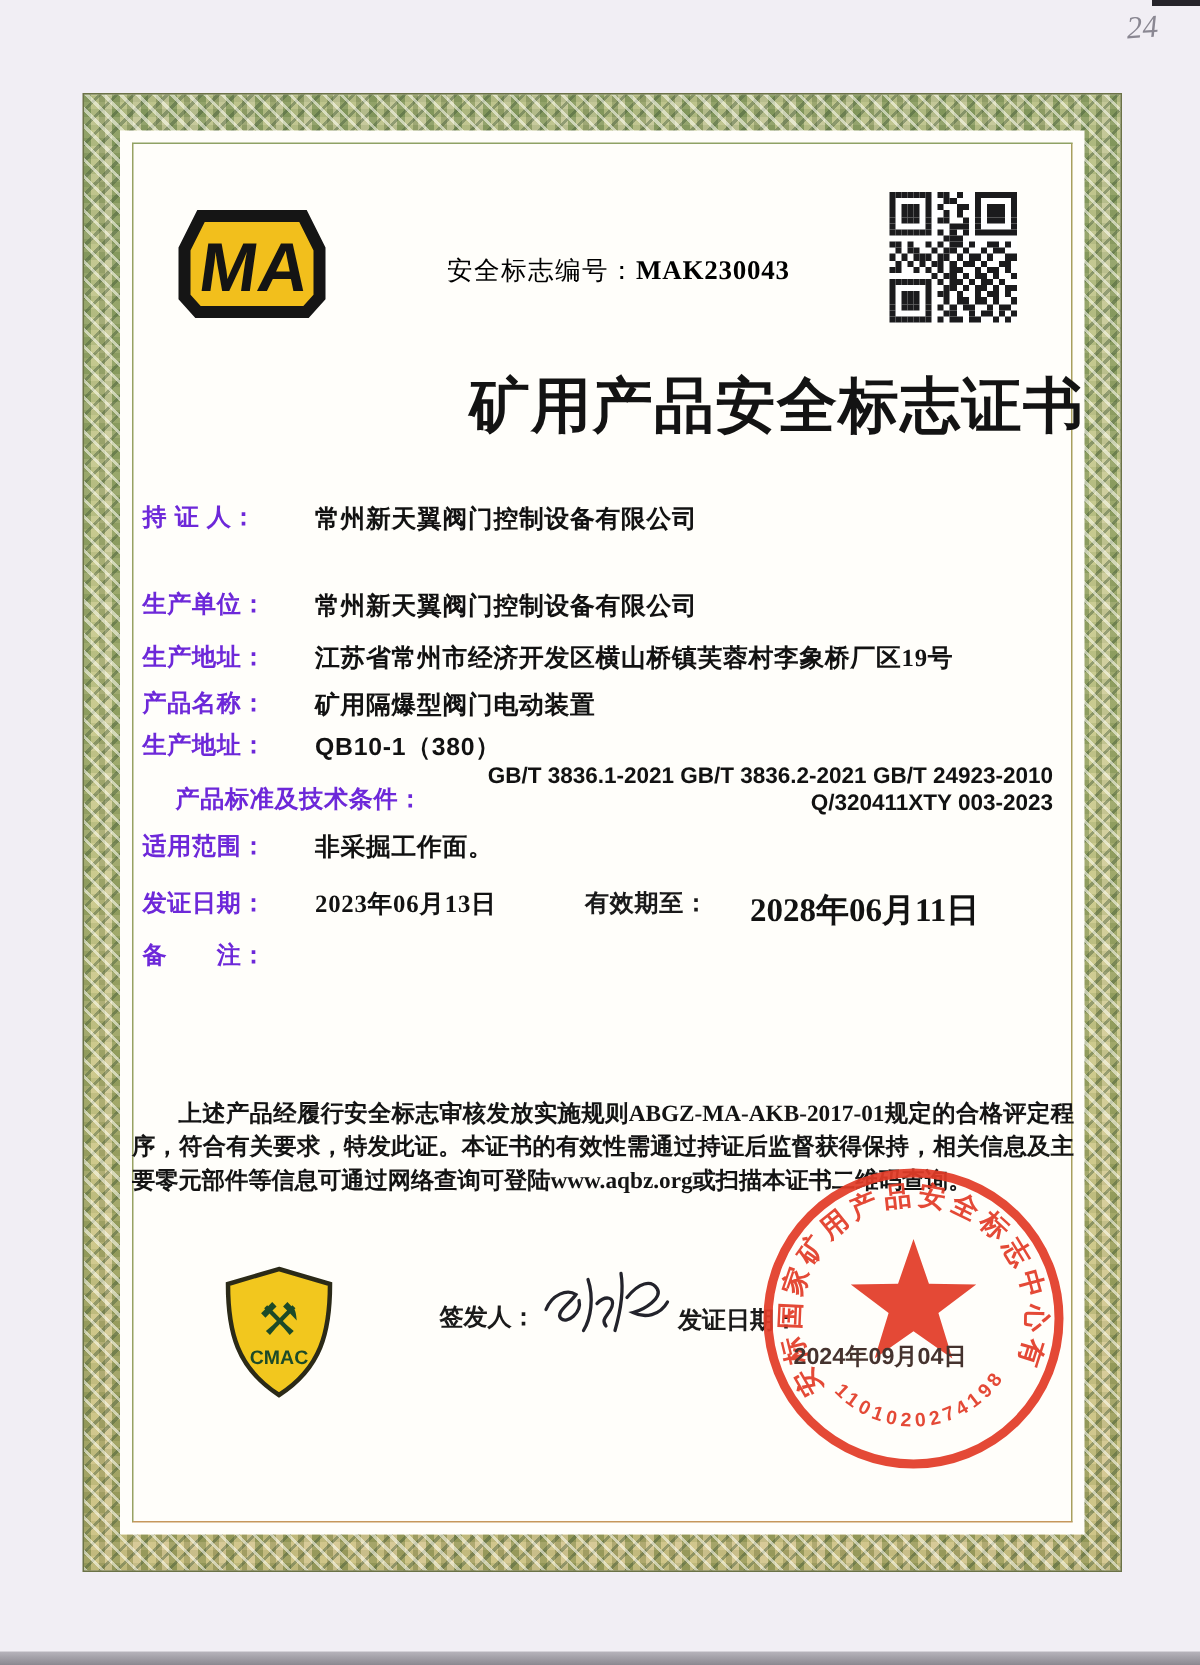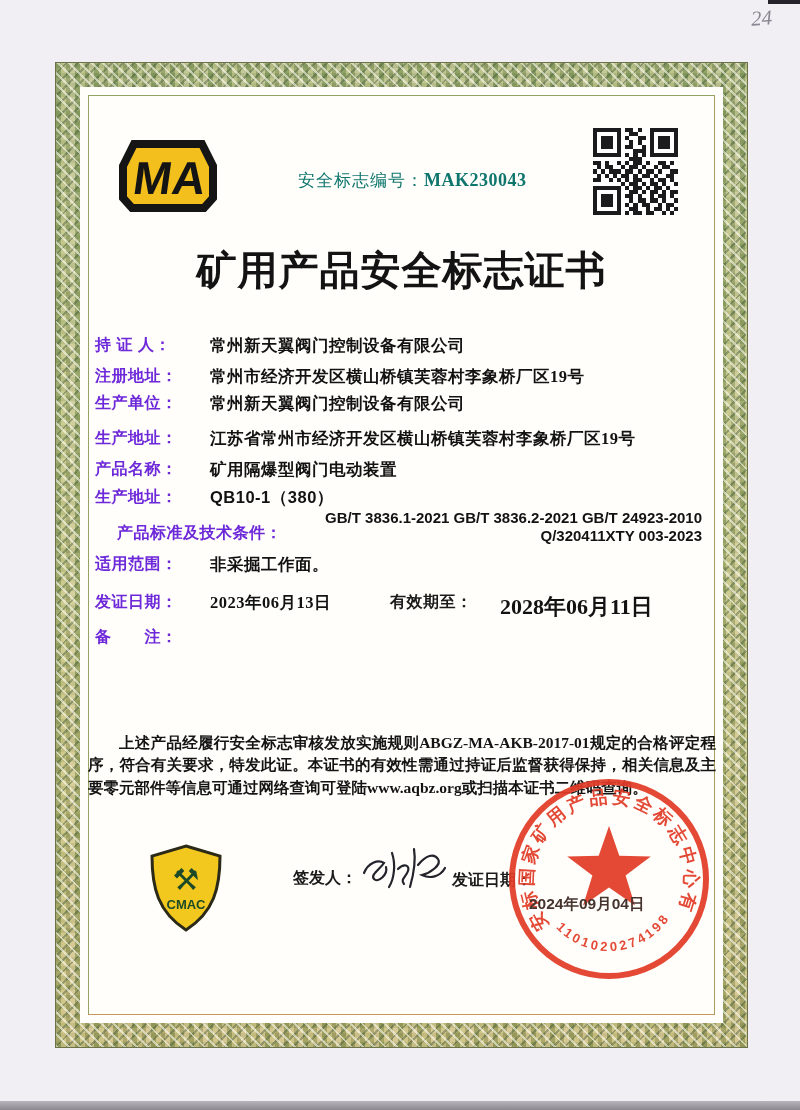--- a/index.html
+++ b/index.html
@@ -20,28 +20,28 @@
          repeating-linear-gradient(90deg,rgba(126,150,92,.45) 0 5px,rgba(224,224,170,.45) 5px 10px,rgba(150,160,110,.45) 10px 14px,rgba(238,232,196,.45) 14px 19px),
          repeating-linear-gradient(0deg,rgba(126,150,92,.30) 0 5px,rgba(224,224,170,.30) 5px 10px,rgba(150,160,110,.30) 10px 14px,rgba(238,232,196,.30) 14px 19px),
          linear-gradient(180deg,#84955a 0%,#96a161 18%,#a8aa66 45%,#b2a45b 72%,#b39850 100%);}
   .cert-inner{position:relative;width:100%;height:100%;background:#fffefa;}
   .cert-inner::before{content:"";position:absolute;inset:8px;pointer-events:none;
        border:1px solid;border-color:#8fa265 #a89f5e #c6975c #98a263;}
 
   
   .ma-logo{position:absolute;left:38px;top:53px;width:100px;height:72px;}
   .certno{position:absolute;left:218px;top:82px;font-family:"Liberation Serif",serif;
-       font-size:17px;letter-spacing:1px;color:#0f766e;}
+       font-size:17px;letter-spacing:1px;color:#000000;}
   .certno b{font-size:18px;letter-spacing:.5px;}
   .qr{position:absolute;left:513px;top:41px;width:85px;height:87px;background:#fff;}
   [data-name="qr-code"]{display:grid;width:100%;height:100%;
        grid-template-columns:repeat(21,1fr);grid-template-rows:repeat(21,1fr);}
   [data-name="qr-code"] .on{background:#1b1b1d;}
 
-  .title{position:absolute;left:0;right:0;top:156px;text-align:center;
+  .title{position:absolute;left:0;right:0;top:156px;text-align:right;
        font-size:40px;font-weight:900;letter-spacing:1px;color:#131313;}
 
   
   .frow{position:absolute;left:15px;right:20px;height:24px;font-size:16px;}
   .flabel{position:absolute;left:0;top:0;font-weight:700;color:#6d28d9;letter-spacing:.5px;white-space:nowrap;}
   .fvalue{position:absolute;left:115px;top:0;font-family:"Liberation Serif",serif;
        font-weight:700;font-size:16.5px;letter-spacing:.5px;color:#121212;white-space:nowrap;text-align:right;}
   .std-block .fvalue{left:215px;top:-8px;width:392px;white-space:normal;
        font-family:"Liberation Sans",sans-serif;font-size:15px;line-height:1.2;
        letter-spacing:0;overflow-wrap:break-word;}
@@ -524,24 +524,20 @@
           <div class="on"></div>
           <div></div>
         </div>
     </div>
 
     <div class="title" data-name="certificate-title">矿用产品安全标志证书</div>
 
     <div class="frow" style="top:248px" data-name="field-row-holder">
       <span class="flabel" data-name="field-label">持 证 人：</span>
       <span class="fvalue" data-name="field-value">常州新天翼阀门控制设备有限公司</span>
-    </div>
-    <div class="frow" style="top:279px" data-name="field-row-registered-address">
-      <span class="flabel" data-name="field-label">注册地址：</span>
-      <span class="fvalue" data-name="field-value">常州市经济开发区横山桥镇芙蓉村李象桥厂区19号</span>
     </div>
     <div class="frow" style="top:306px" data-name="field-row-manufacturer">
       <span class="flabel" data-name="field-label">生产单位：</span>
       <span class="fvalue" data-name="field-value">常州新天翼阀门控制设备有限公司</span>
     </div>
     <div class="frow" style="top:341px" data-name="field-row-production-address">
       <span class="flabel" data-name="field-label">生产地址：</span>
       <span class="fvalue" data-name="field-value">江苏省常州市经济开发区横山桥镇芙蓉村李象桥厂区19号</span>
     </div>
     <div class="frow" style="top:372px" data-name="field-row-product-name">

